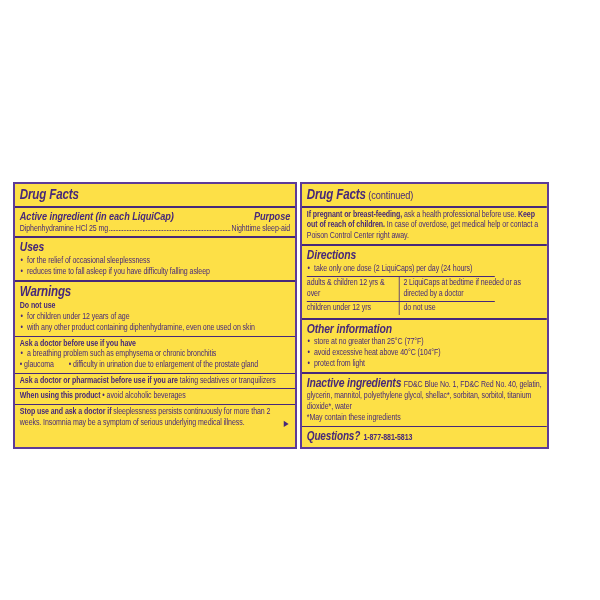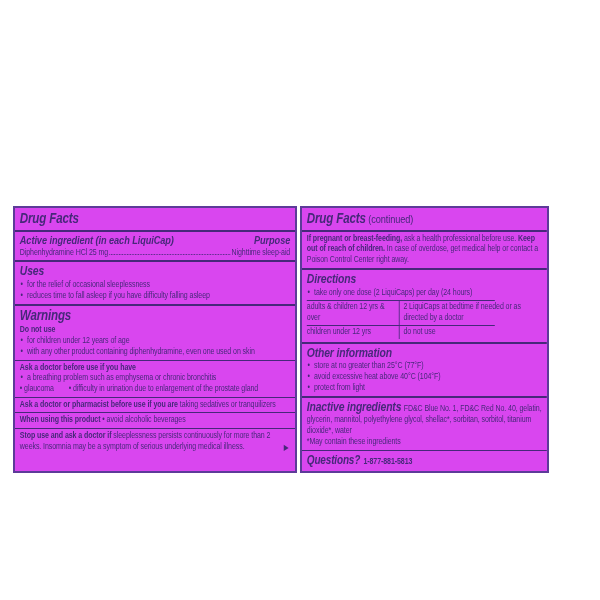--- a/index.html
+++ b/index.html
@@ -3,21 +3,21 @@
 <meta charset="utf-8">
 <style>
   :root{
     --ink:#47287a;
     --bd:#5d3b99;
   }
   html,body{margin:0;padding:0;background:#fff;}
   .page{position:relative;width:600px;height:600px;background:#fff;overflow:hidden;
         font-family:"Liberation Sans",sans-serif;color:var(--ink);}
   .facts{position:absolute;left:13px;top:182px;display:flex;gap:3px;align-items:stretch;}
-  .panel{box-sizing:border-box;border:2px solid var(--bd);background:#d946ef;min-height:237px;overflow:hidden;margin-top:24px;}
+  .panel{box-sizing:border-box;border:2px solid var(--bd);background:#fde047;min-height:237px;overflow:hidden;}
   .panel-left{width:284px;}
   .panel-right{width:249px;}
   
   .cond{width:125%;transform:scaleX(0.8);transform-origin:0 0;
         font-size:8.8px;line-height:1.22;letter-spacing:-0.1px;}
   .row{padding:1px 6px 3px 6px;}
   .maj{border-top:2px solid var(--ink);}
   .min{border-top:1px solid var(--ink);}
   .title-row{padding:2px 6px 2px 6px;}
   .title{font-style:italic;font-weight:700;font-size:14.5px;letter-spacing:-0.2px;}

